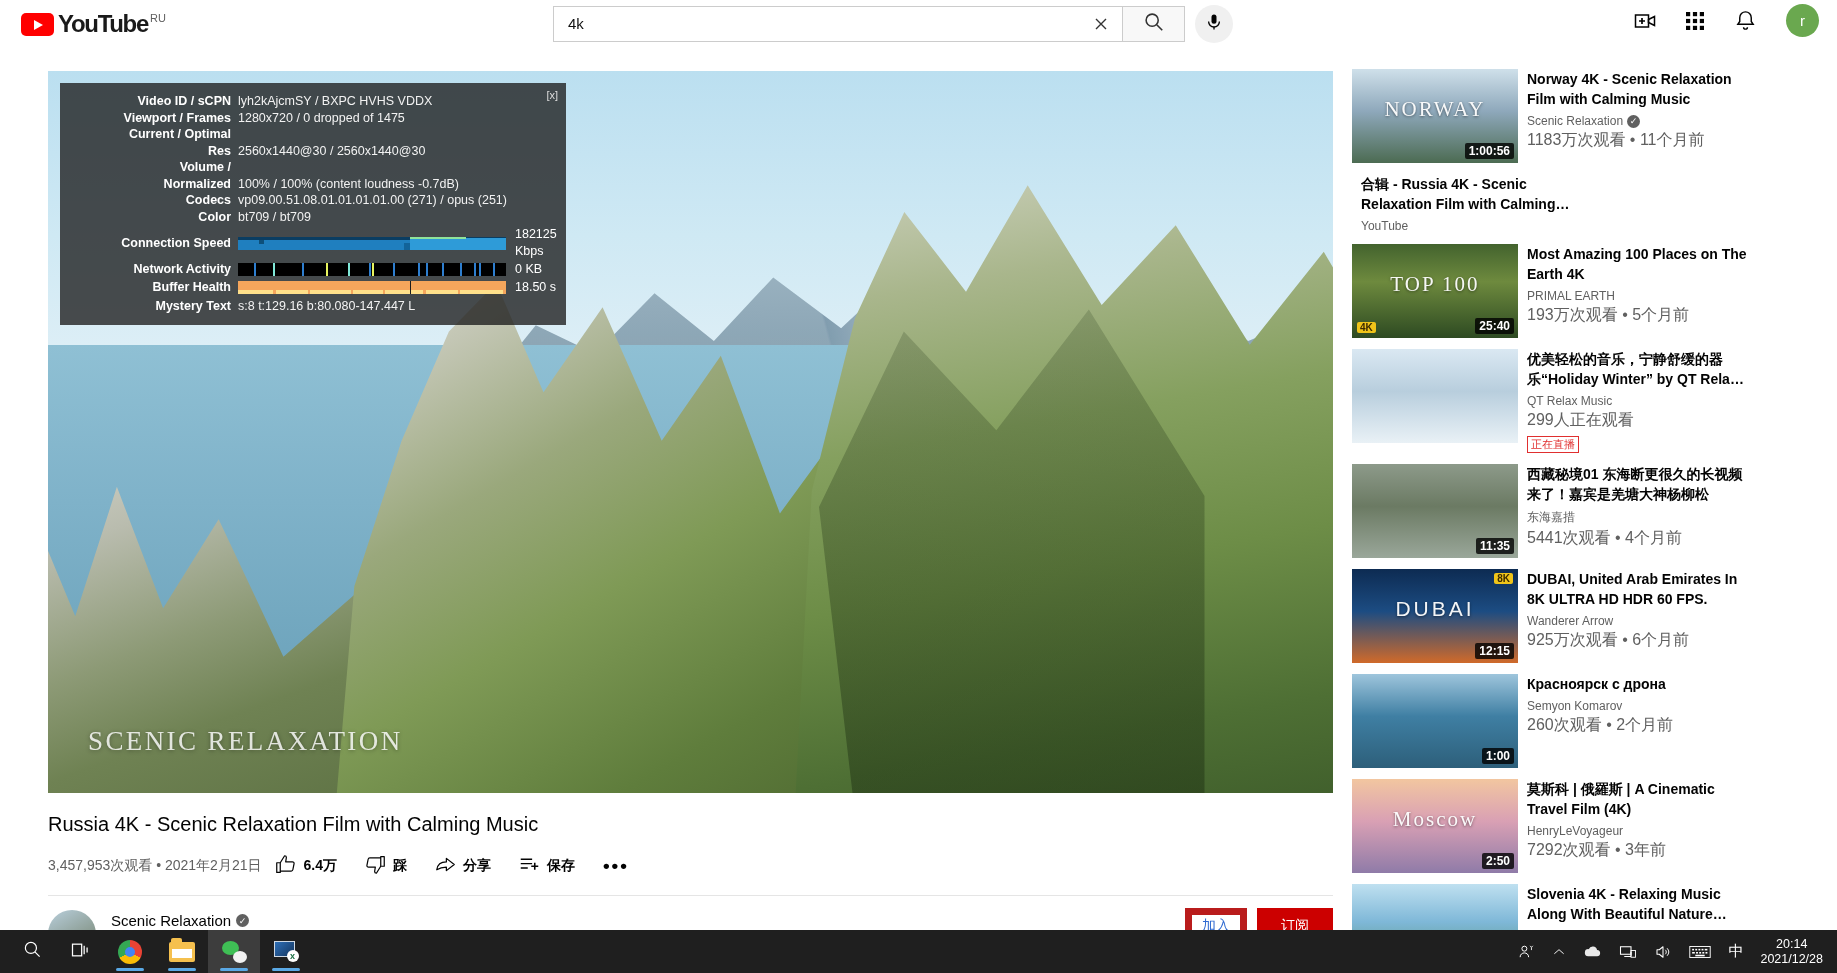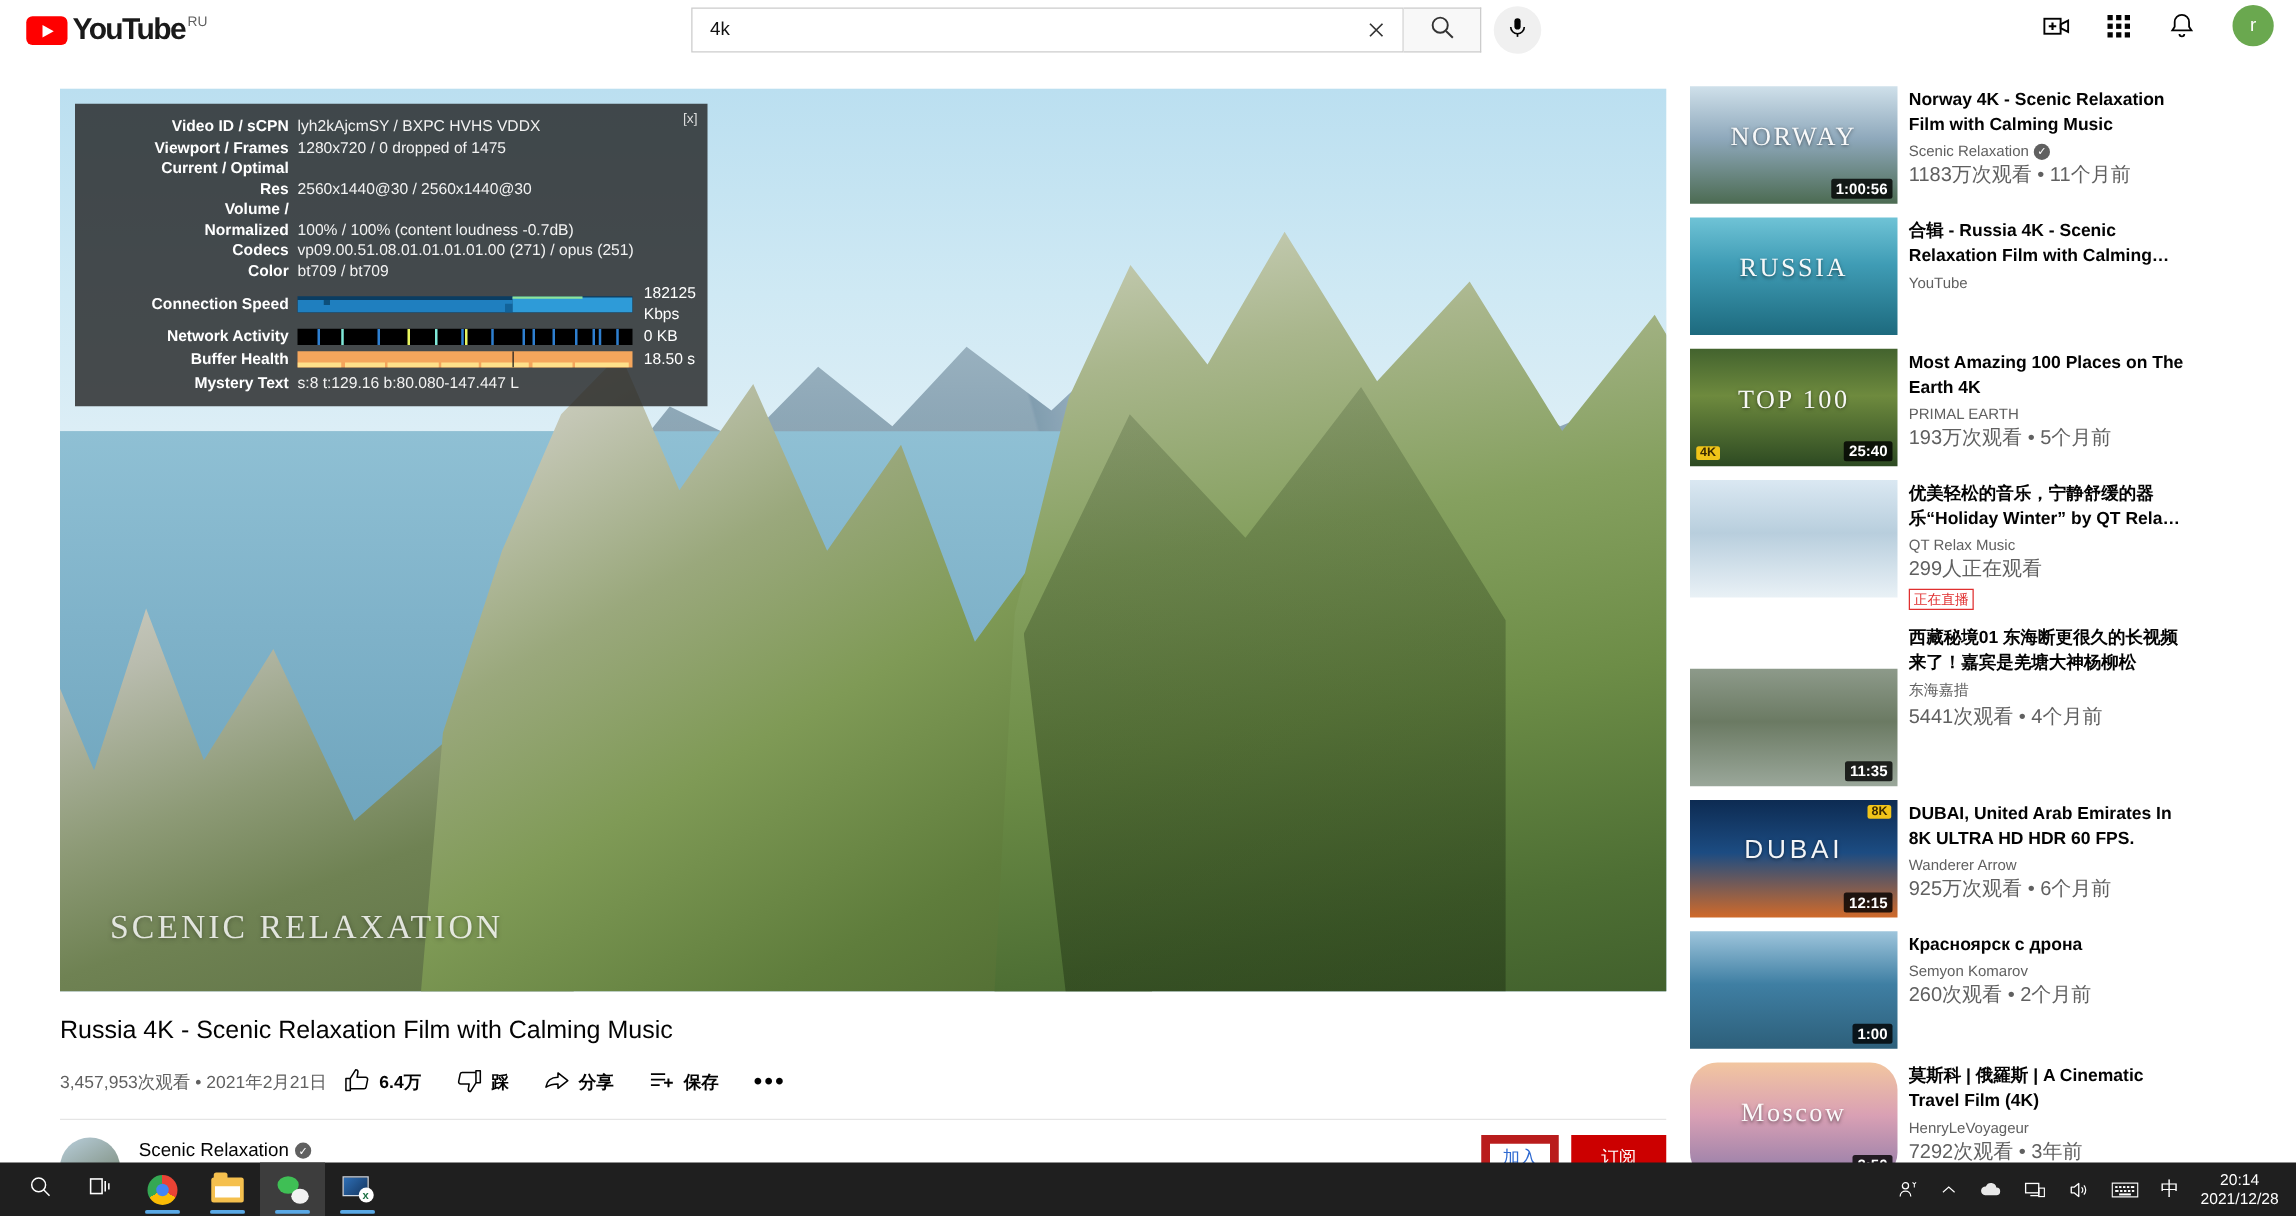--- a/index.html
+++ b/index.html
@@ -284,24 +284,24 @@
   .rel-meta { font-size: 16px; color: #606060; margin-top: 2px; }
   .live-badge {
     display: inline-block; margin-top: 5px;
     border: 1px solid #e02f2f; color: #e02f2f;
     font-size: 11px; padding: 0px 3px;
   }
   .tb-1x { background: linear-gradient(#cfe0ea 0%,#8ea8bb 45%,#4c6b52 100%); }
   .tb-2x { background: linear-gradient(#6fc3d6 0%,#3f9cb5 40%,#1d6a7e 100%); }
   .tb-3x { background: linear-gradient(#43632e 0%,#6e8a3e 40%,#2d4a22 100%); }
   .tb-4x { background: linear-gradient(#dae8f2 0%,#b8cedd 45%,#e9f1f6 100%); }
-  .tb-5x { background: linear-gradient(#8d9a8a 0%,#6b7a63 45%,#9aa79a 100%); margin-top: 36px; }
+  .tb-5x { background: linear-gradient(#8d9a8a 0%,#6b7a63 45%,#9aa79a 100%); }
   .tb-6x { background: linear-gradient(#0d2b52 0%,#1c4c82 45%,#d06a2a 100%); }
   .tb-7x { background: linear-gradient(#9ec5dc 0%,#3f7fa3 45%,#2d5f7a 100%); }
-  .tb-8x { background: linear-gradient(#f2c6a0 0%,#d9a0b4 45%,#8f7ba8 100%); border-radius: 22px; }
+  .tb-8x { background: linear-gradient(#f2c6a0 0%,#d9a0b4 45%,#8f7ba8 100%); }
   .tb-9x { background: linear-gradient(#bfe0f0 0%,#7fb8d8 40%,#4a8a5f 100%); }
   .thumb-cap {
     position: absolute; left: 0; right: 0; top: 30%;
     text-align: center; color: rgba(255,255,255,.95);
     font-family: "Liberation Serif", serif; font-size: 21px;
     letter-spacing: 2px; text-shadow: 0 1px 3px rgba(0,0,0,.5);
   }
   .thumb-cap.sans { font-family:"Liberation Sans", sans-serif; letter-spacing: 3px; font-weight: 300; }
   .badge-4k {
     position: absolute; left: 5px; bottom: 5px;
@@ -637,23 +637,20 @@
         <div class="rel-text">
           <div class="rel-title">Norway 4K - Scenic Relaxation Film with Calming Music</div>
           <div class="rel-chan">
             <span>Scenic Relaxation</span>
             <span class="verified">✓</span>
           </div>
           <div class="rel-meta">1183万次观看 • 11个月前</div>
         </div>
       </div>
       <div class="rel-item">
-        <div class="rel-thumb tb-2x">
-          <div class="thumb-cap">RUSSIA</div>
-        </div>
         <div class="rel-text">
           <div class="rel-title">合辑 - Russia 4K - Scenic Relaxation Film with Calming…</div>
           <div class="rel-chan">
             <span>YouTube</span>
           </div>
         </div>
       </div>
       <div class="rel-item">
         <div class="rel-thumb tb-3x">
           <div class="thumb-cap">TOP 100</div>

